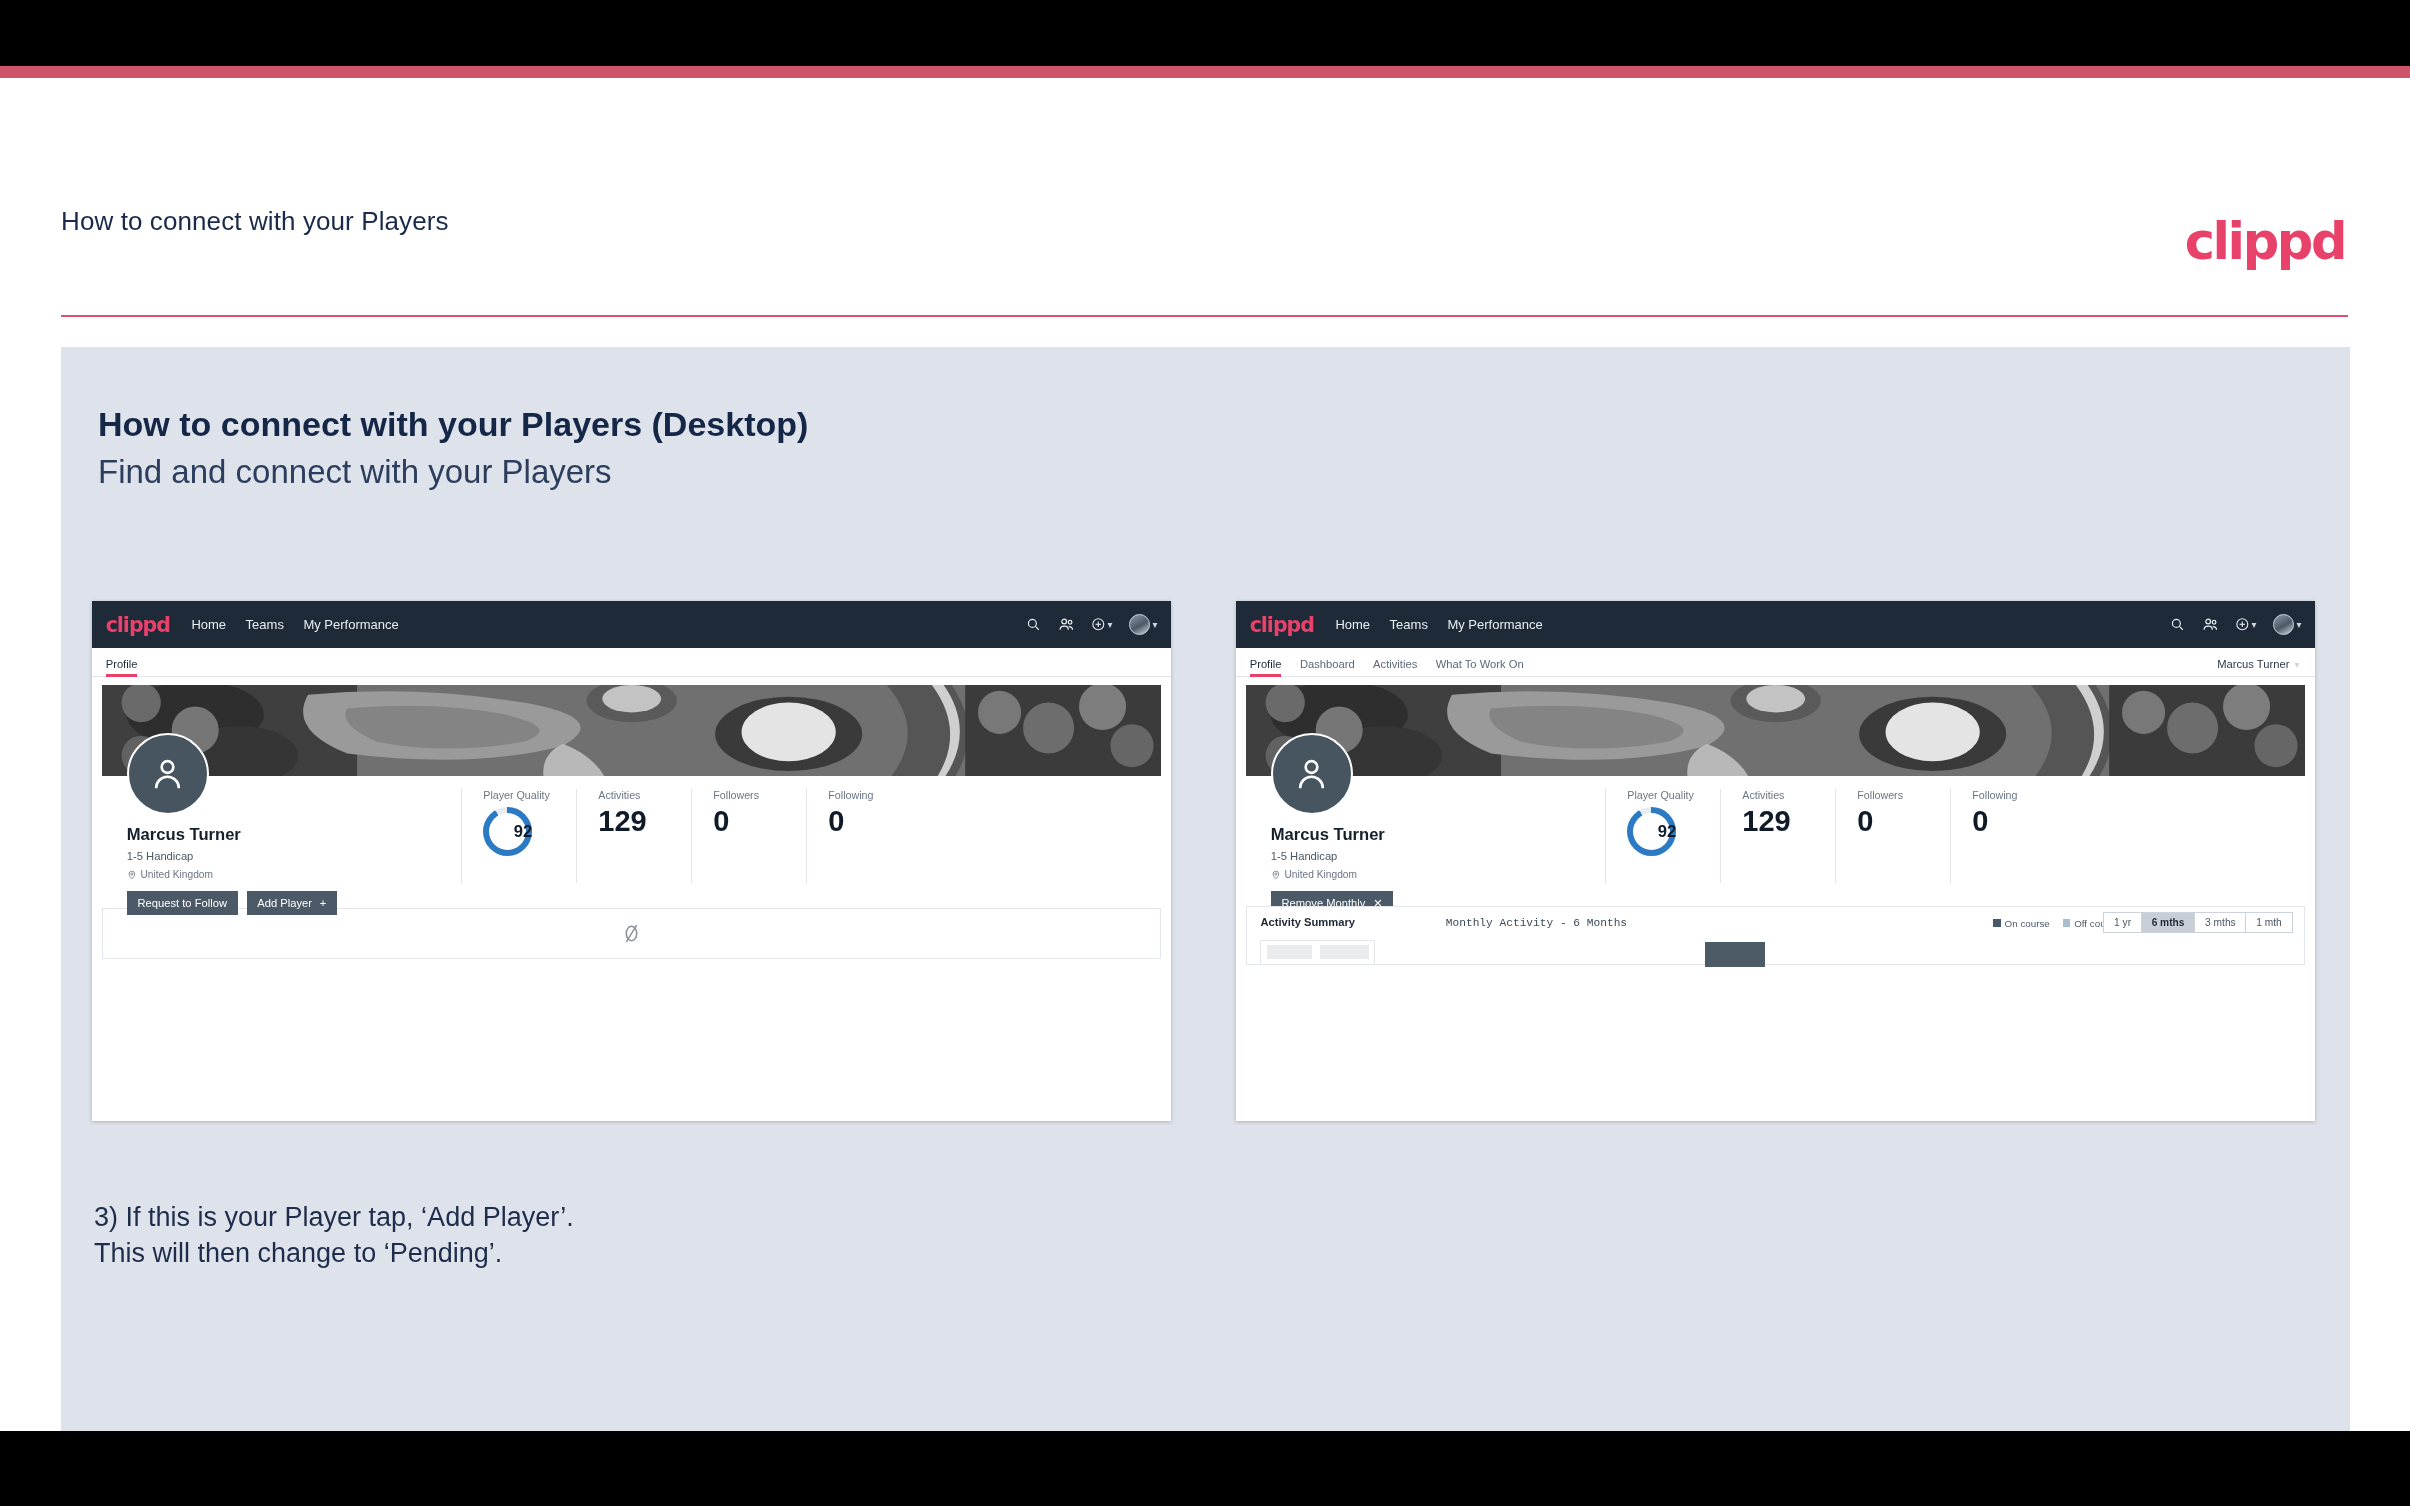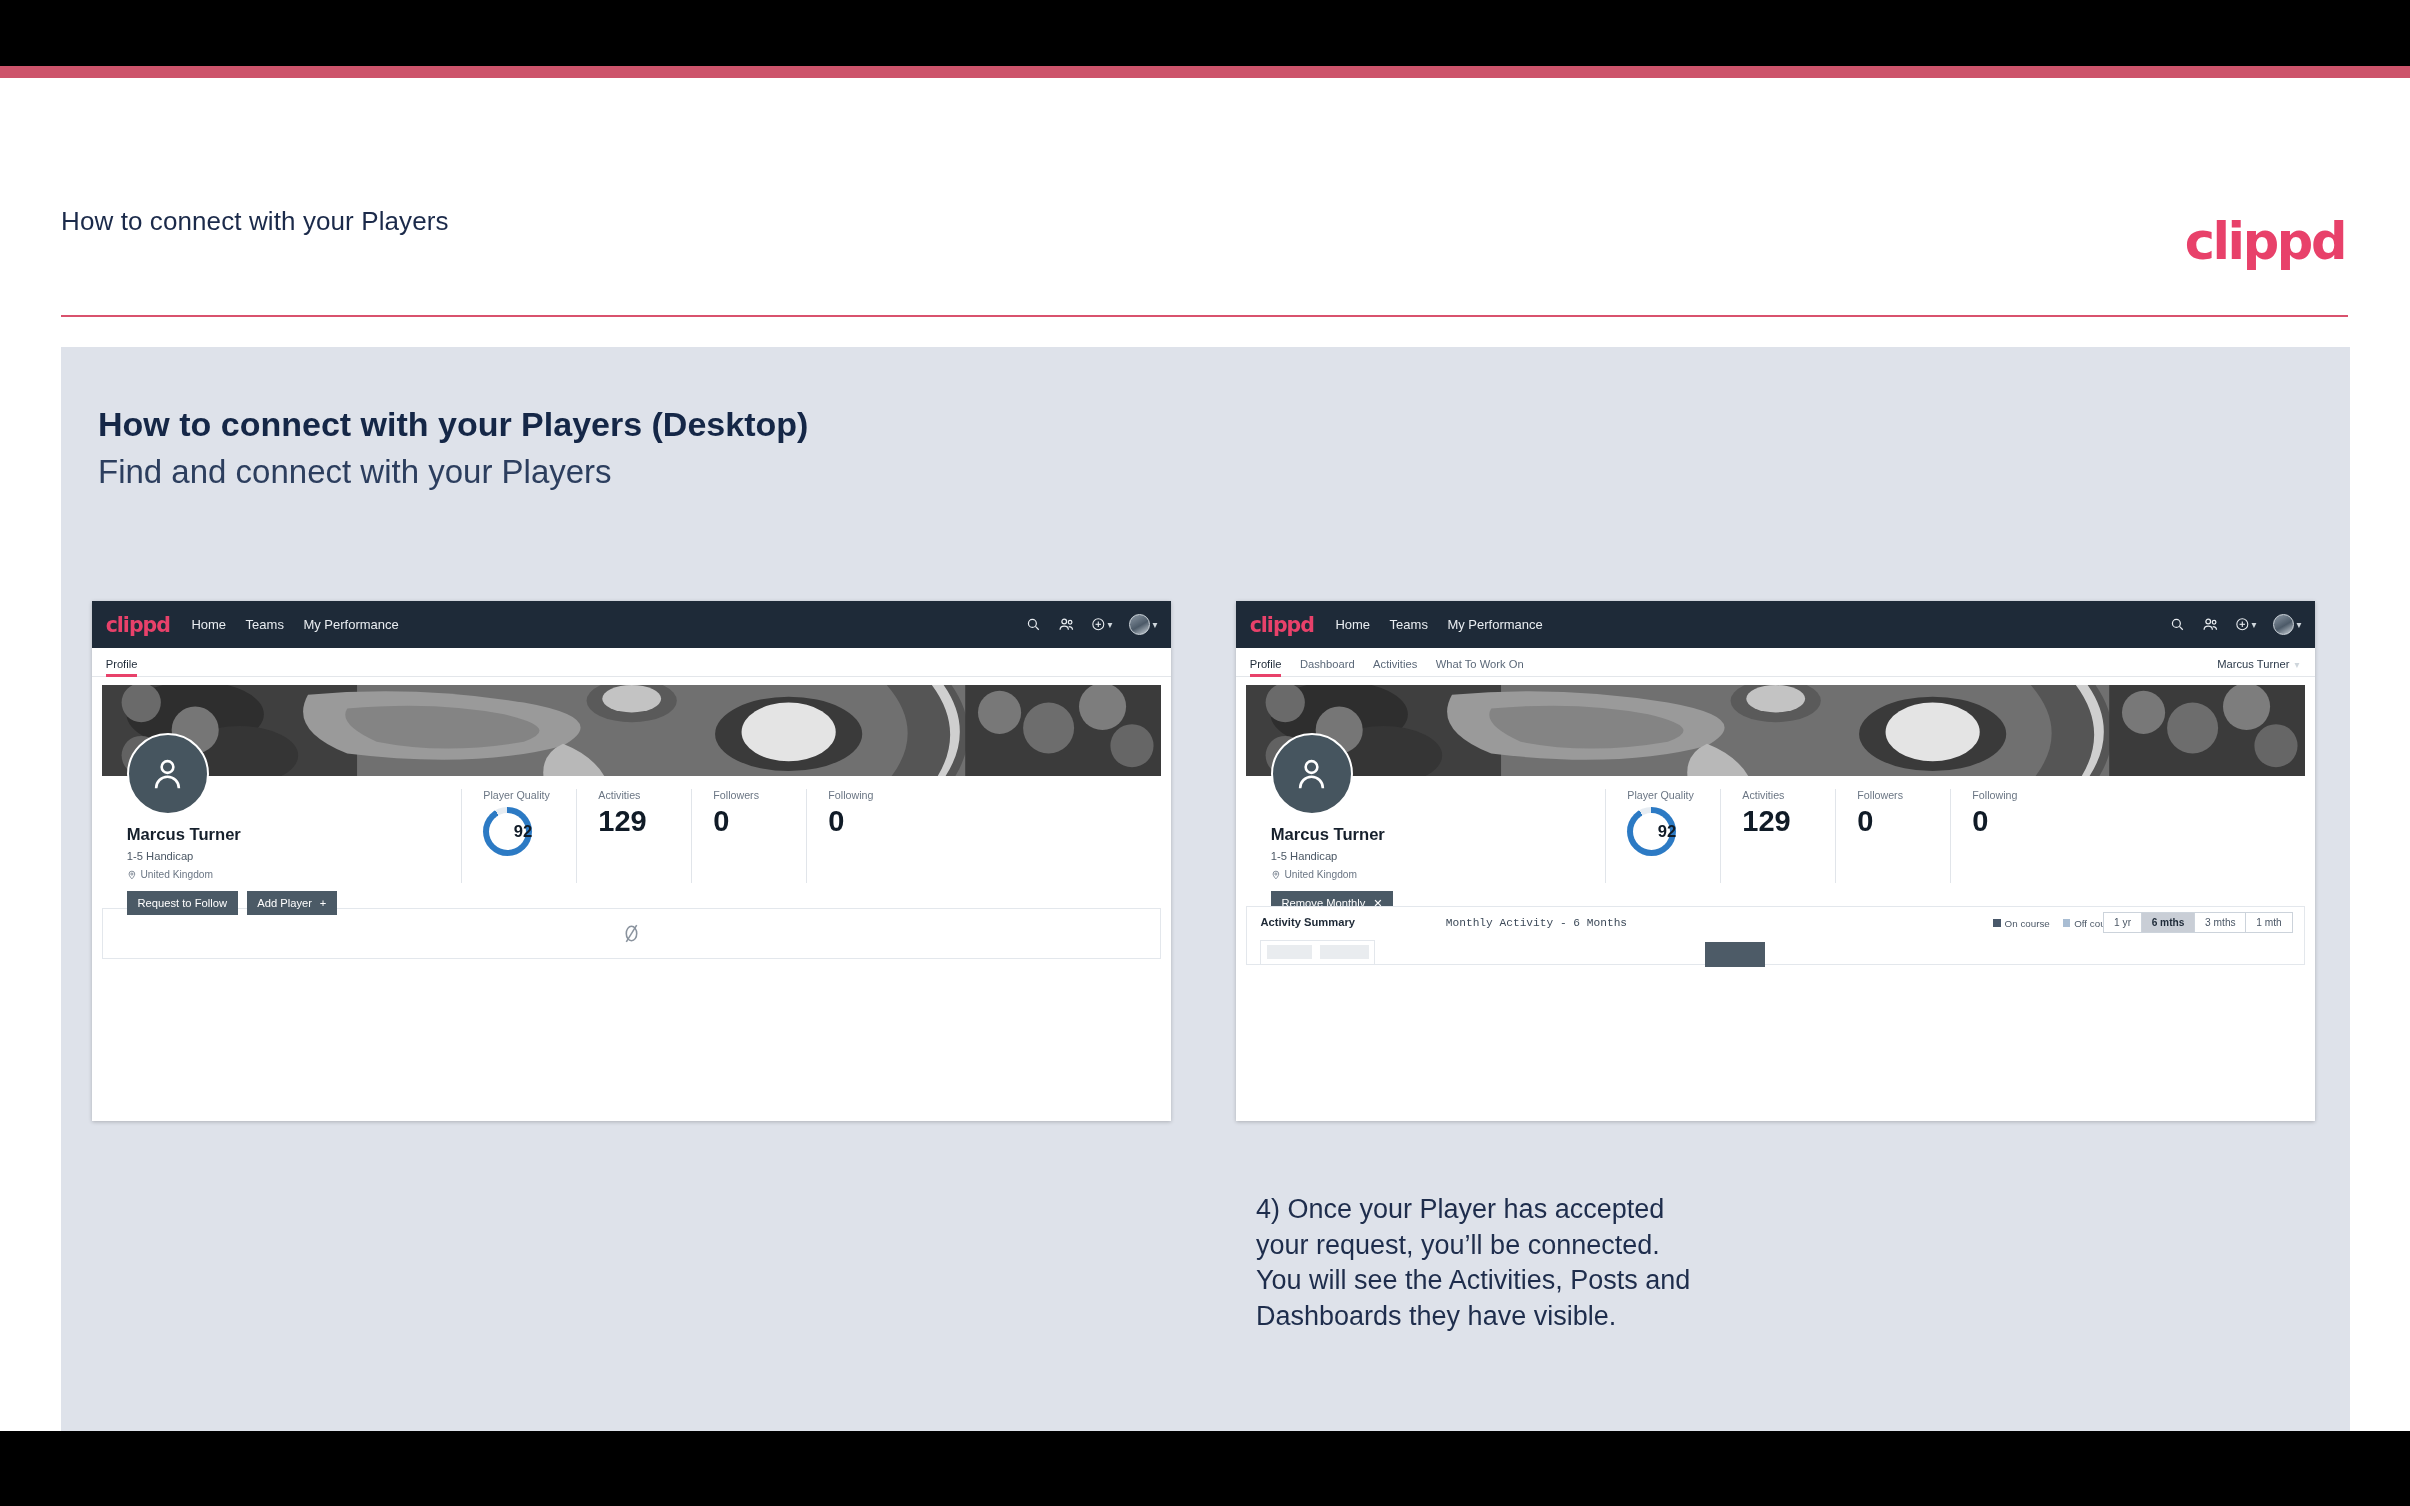--- a/index.html
+++ b/index.html
@@ -536,25 +536,23 @@
           <div class="mini-card">
             <span class="mini-blk" style="width:45px"></span>
             <span class="mini-blk" style="width:49px"></span>
           </div>
         </div>
         <div class="bar-dark"></div>
       </div>
       <div class="fade-bot"></div>
     </div>
 
-    <div class="cap cap-right">
-      <div>4) Once your Player has accepted</div>
-      <div>your request, you’ll be connected.</div>
-      <div>You will see the Activities, Posts and</div>
-      <div>Dashboards they have visible.</div>
+    <div class="cap cap-left">
+      <div>3) If this is your Player tap, ‘Add Player’.</div>
+      <div>This will then change to ‘Pending’.</div>
     </div>
 
     <div class="copyright">Copyright Clippd 2022</div>
   </div>
 
   <div class="bottomband"></div>
 </div>
 
 
 </body></html>

